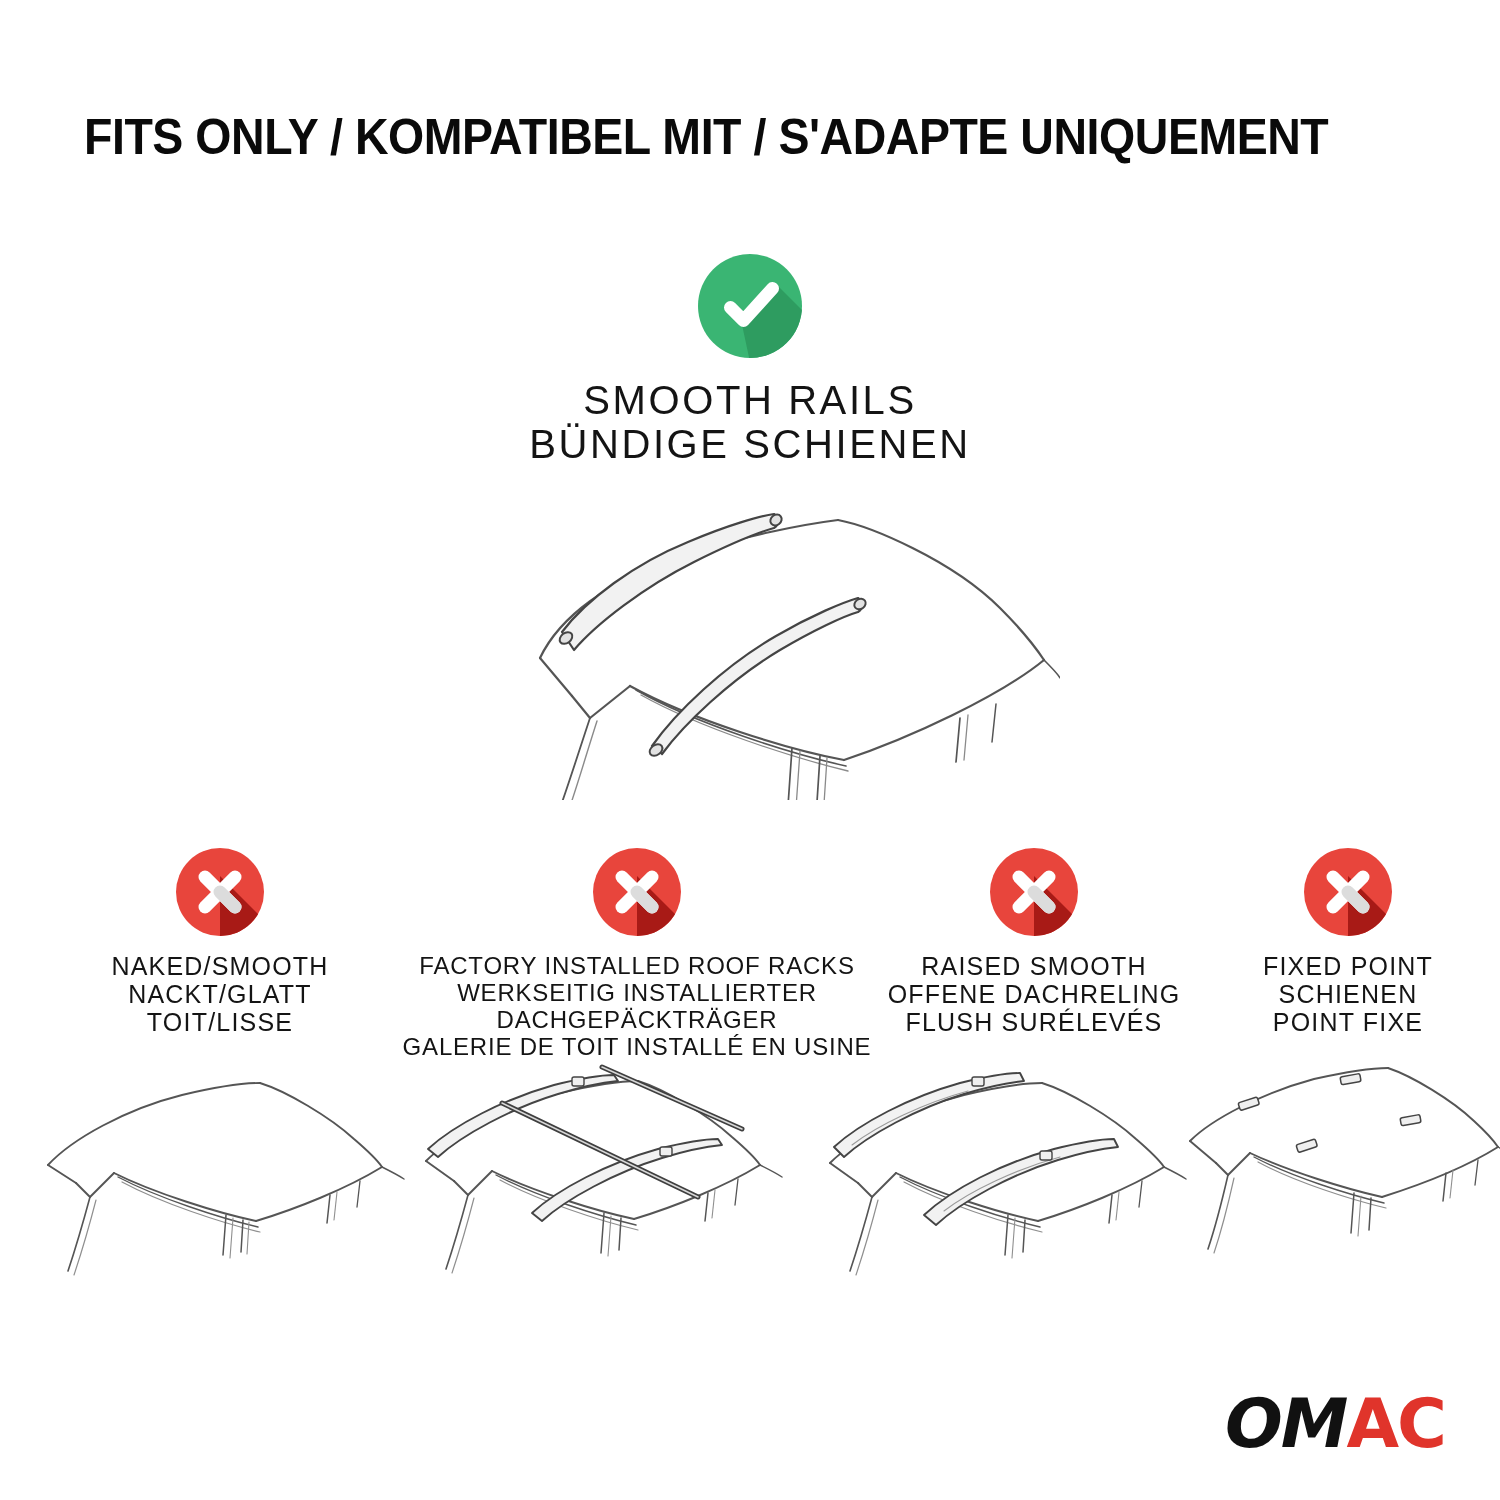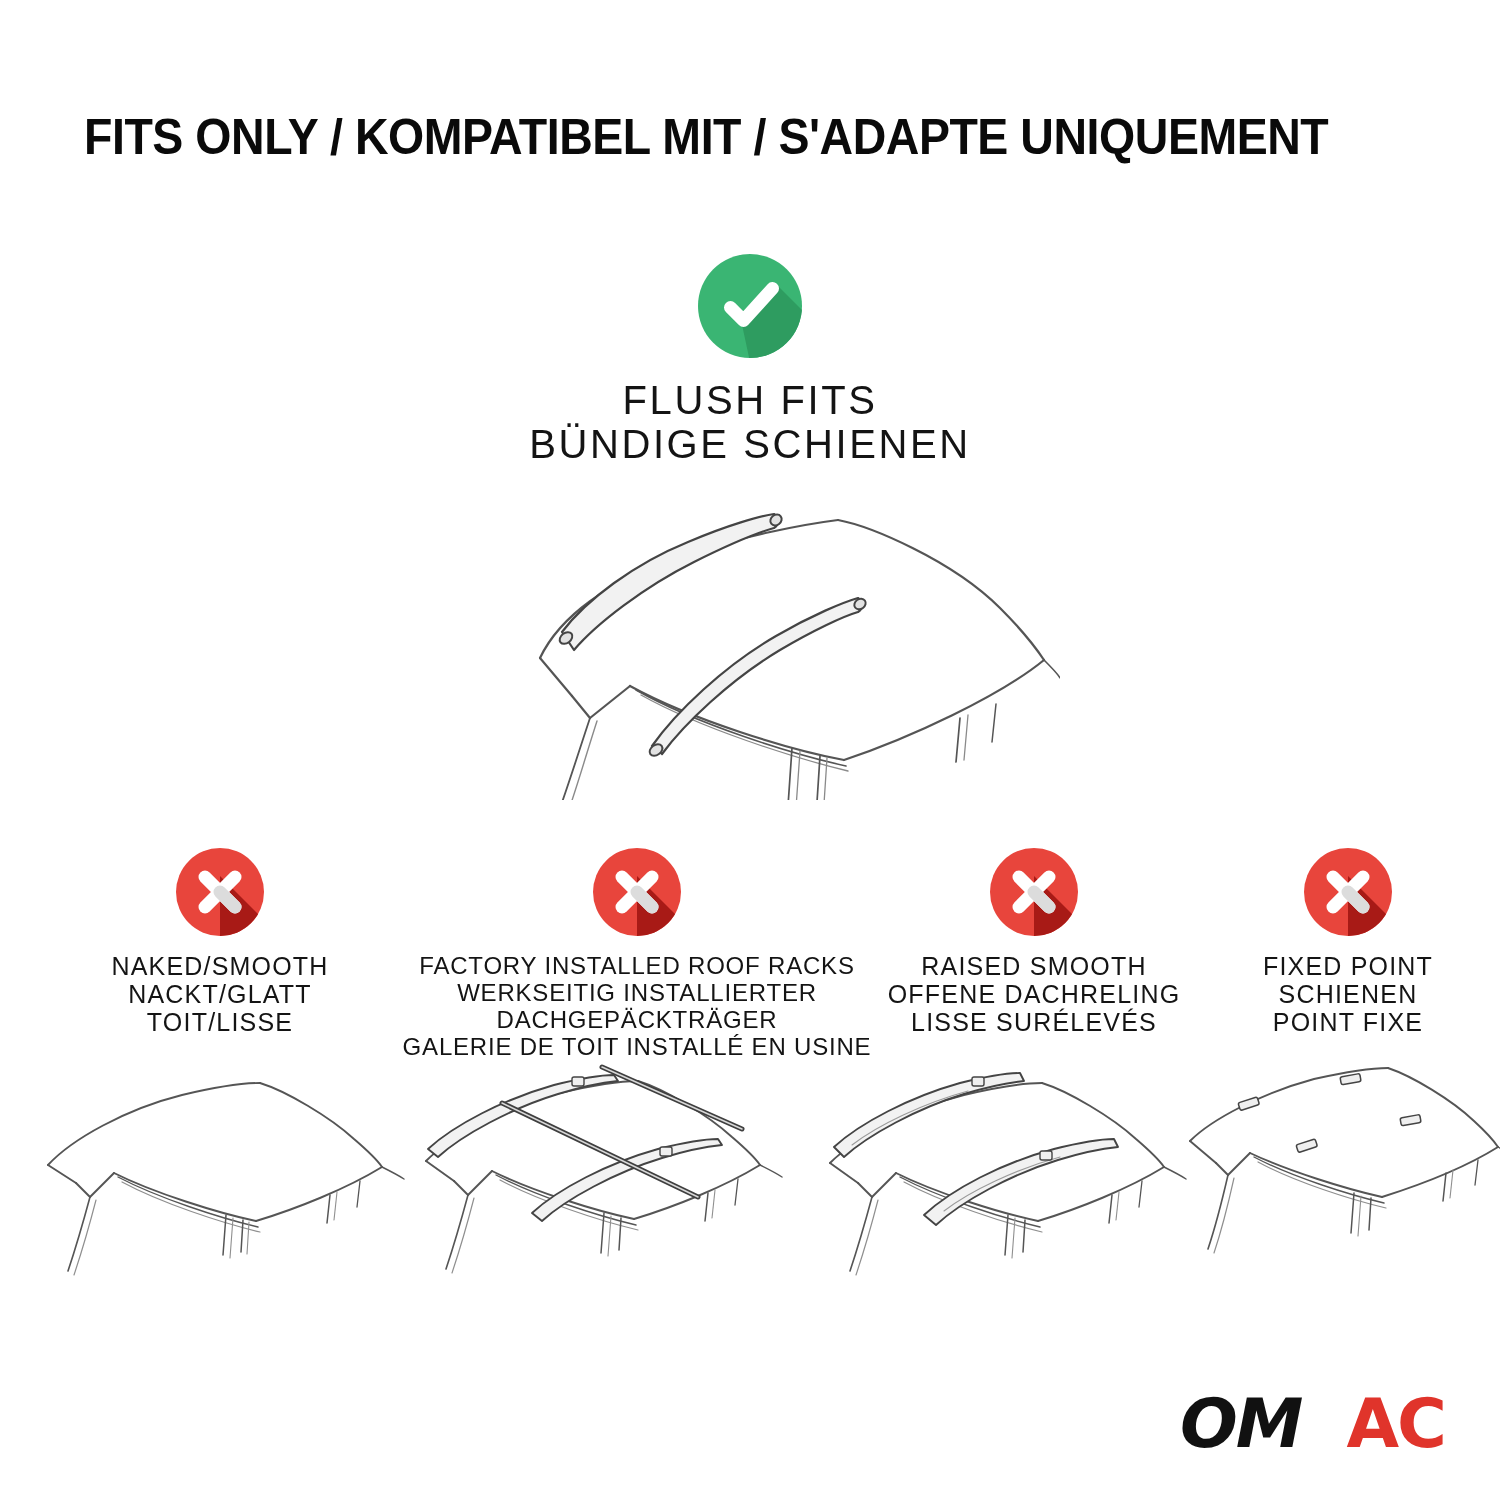--- a/index.html
+++ b/index.html
@@ -121,21 +121,21 @@
     position: absolute;
     right: 55px;
     bottom: 42px;
     font-size: 68px;
     line-height: 68px;
     font-weight: 700;
     letter-spacing: -2px;
     font-family: "DejaVu Sans", sans-serif;
   }
   .logo .dark { color: #111111; font-style: italic; }
-  .logo .red  { color: #E0342B; margin-left: 45px; }
+  .logo .red  { color: #E0342B; }
 
   svg { display: block; }
   .centered-svg { margin: 0 auto; }
 </style>
 </head>
 <body>
 
 <div class="title">FITS ONLY / KOMPATIBEL MIT / S'ADAPTE UNIQUEMENT</div>
 
 <div class="hero">
@@ -149,21 +149,21 @@
       </defs>
       <circle cx="56" cy="56" r="52" fill="#3AB573"></circle>
       <g clip-path="url(#heroClip)">
         <path d="M44 56 L56 68 L84 36 L112 64 L112 112 L56 112 Z" fill="#2E9C60"></path>
       </g>
       <path d="M36.5 57.5 L49.5 70.5 L78.5 38.5" fill="none" stroke="#ffffff" stroke-width="13" stroke-linecap="round" stroke-linejoin="round"></path>
     </svg>
   </div>
 
   <div class="hero-heading">
-    <div>FLUSH FITS</div>
+    <div>SMOOTH RAILS</div>
     <div>BÜNDIGE SCHIENEN</div>
   </div>
 </div>
 
 <div class="hero-art">
   <svg class="centered-svg" width="620" height="310" viewBox="0 0 620 310" aria-hidden="true">
     <g fill="none" stroke="#555" stroke-width="2.2" stroke-linecap="round" stroke-linejoin="round">
 
       <path d="M100 168 C120 126 168 92 236 68 C300 46 366 34 398 30"></path>
       <path d="M398 30 C430 36 512 70 560 118 C580 138 596 158 604 170"></path>
@@ -280,21 +280,21 @@
           <path d="M61 31 L31 61" stroke="#ffffff"></path>
         </g>
         <g clip-path="url(#xc3)">
           <path d="M46 46 L61 61" stroke="#DCDCDC" stroke-width="13" stroke-linecap="round" fill="none"></path>
         </g>
       </svg>
     </div>
     <div class="col-label">
       <div>RAISED SMOOTH</div>
       <div>OFFENE DACHRELING</div>
-      <div>LISSE SURÉLEVÉS</div>
+      <div>FLUSH SURÉLEVÉS</div>
     </div>
   </div>
 
   <div class="col col-4">
     <div class="col-icon-wrap">
       <svg width="92" height="92" viewBox="0 0 92 92" aria-hidden="true">
         <defs>
             <clipPath id="xc4">
               <circle cx="46" cy="46" r="44"></circle>
             </clipPath>

